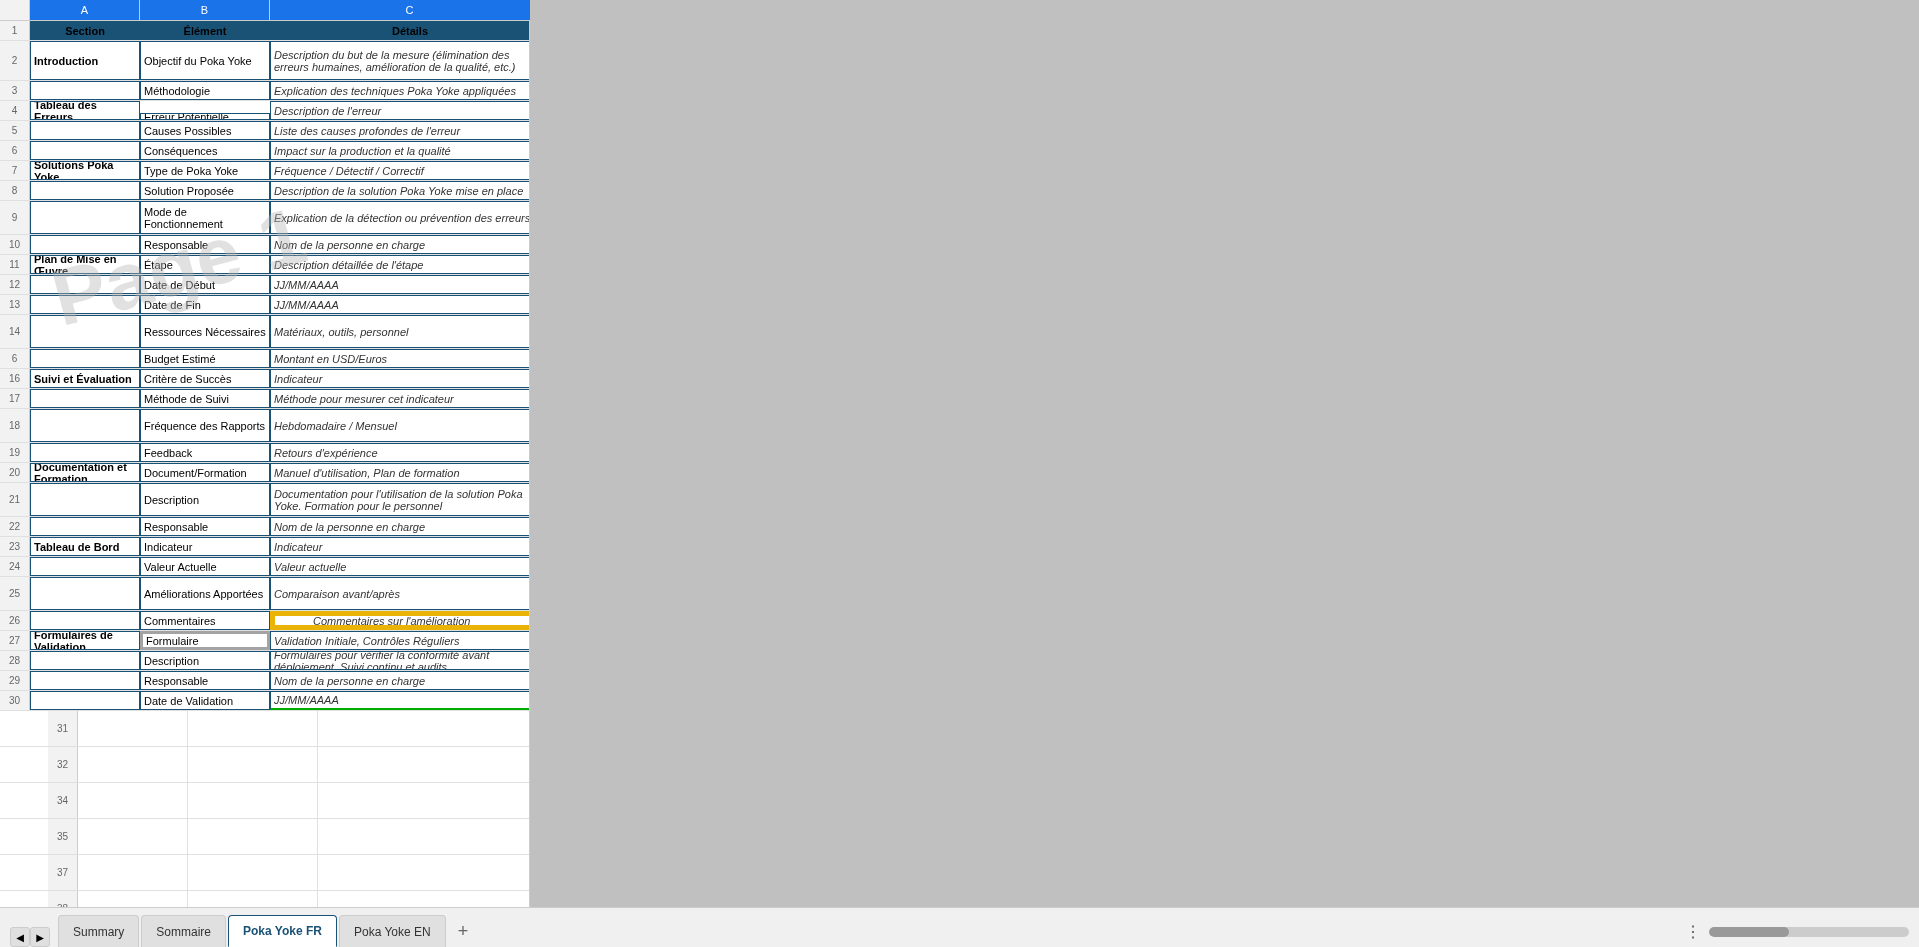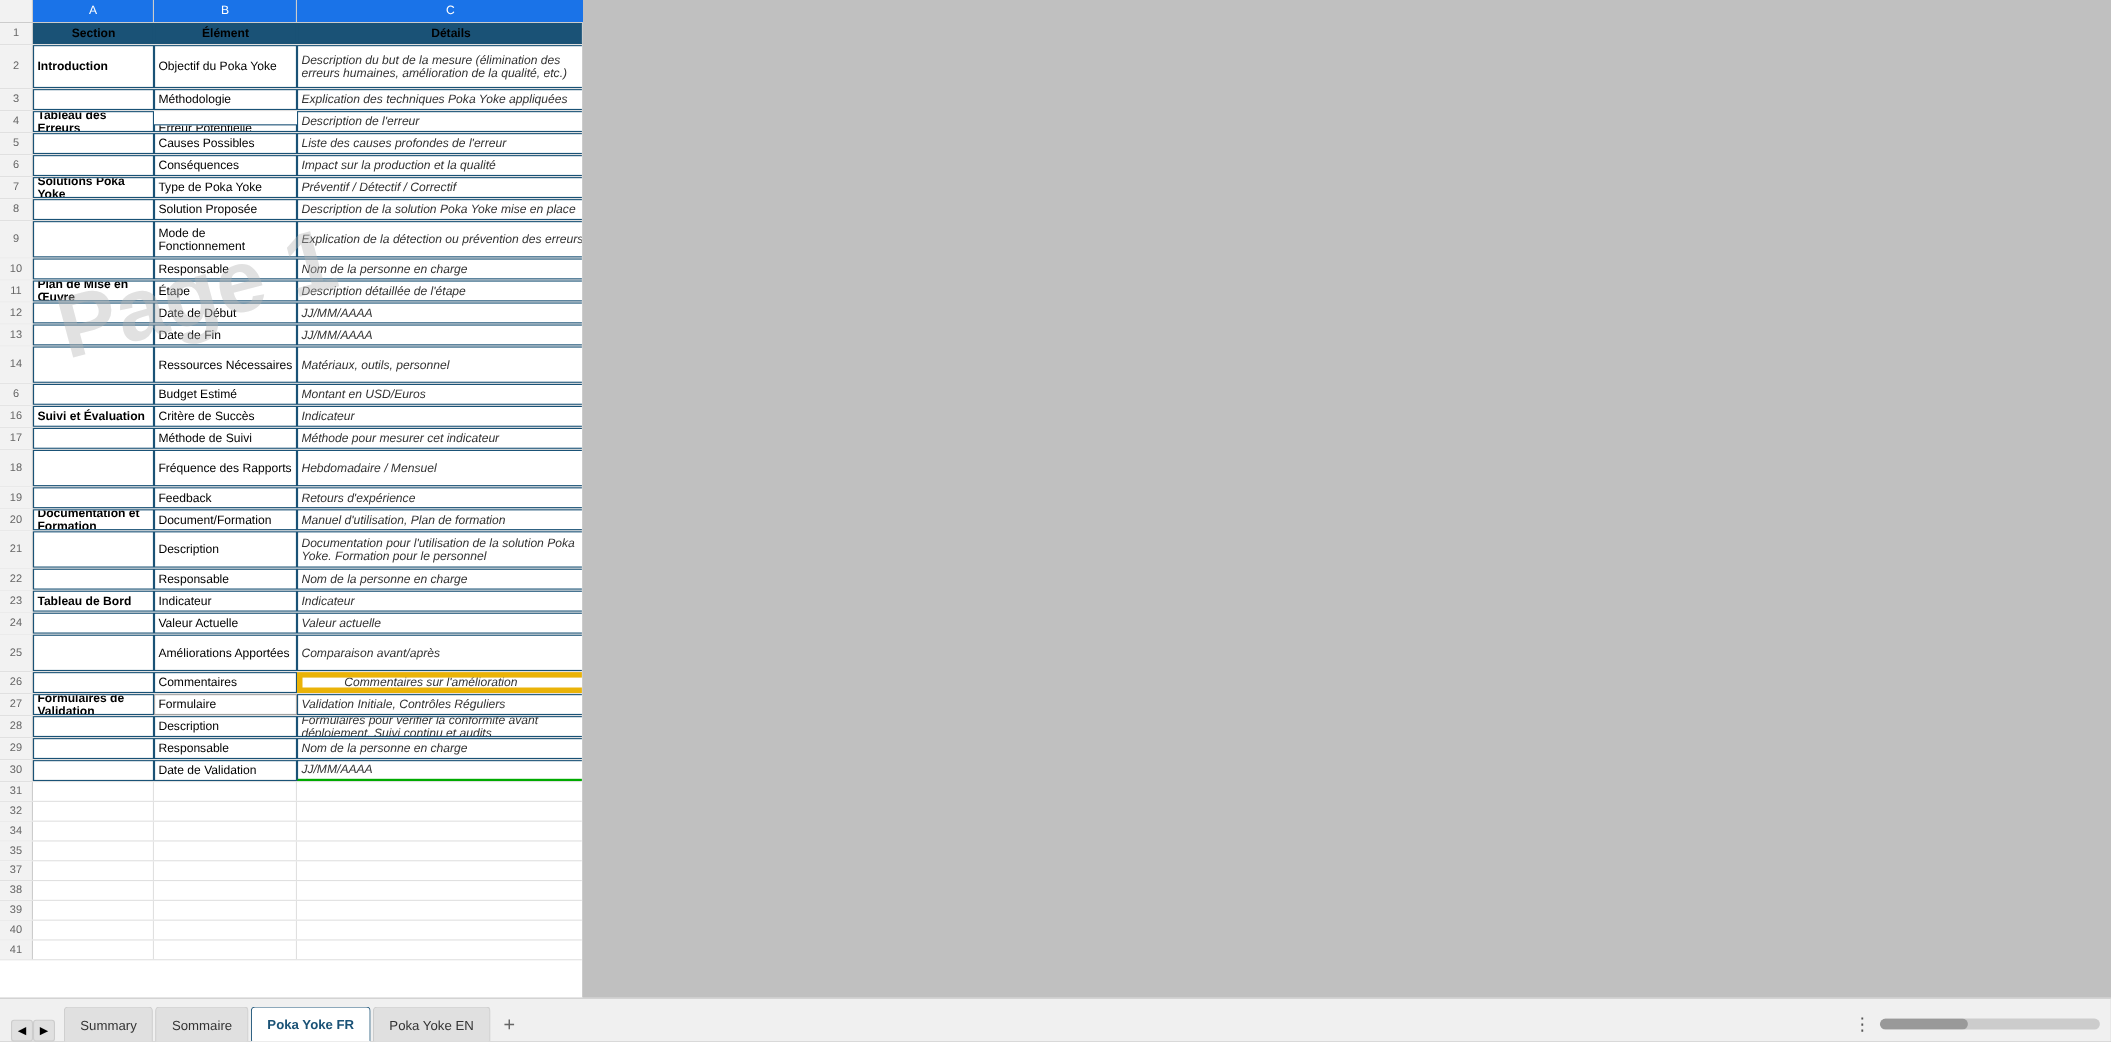--- a/index.html
+++ b/index.html
@@ -223,21 +223,21 @@
       display: flex;
       flex-direction: column;
       background: white;
       border-right: 1px solid #ccc;
     }
 
     
     .row-h-normal { min-height: 20px; height: 20px; }
     .row-h-tall { min-height: 34px; height: 34px; }
     .row-h-xtall { min-height: 40px; height: 40px; }
-    .row-h-empty { min-height: 18px; height: 18px; }
+    .row-h-empty { min-height: 18px; height: 36px; padding-left: 48px; }
   </style>
 </head>
 <body>
 
 <div class="main-area">
 
   <div class="spreadsheet-panel">
 
     <div class="col-headers">
       <div class="row-num-header"></div>
@@ -299,21 +299,21 @@
         <div class="cell col-a" style="border:1px solid #1a5276;"></div>
         <div class="cell col-b" style="border:1px solid #1a5276;">Conséquences</div>
         <div class="cell col-c" style="border:1px solid #1a5276;font-style:italic;">Impact sur la production et la qualité</div>
 
       </div>
 
       <div class="grid-row row-h-normal data-table-row">
         <div class="row-num">7</div>
         <div class="cell col-a section-cell" style="border:1px solid #1a5276;font-weight:bold;">Solutions Poka Yoke</div>
         <div class="cell col-b" style="border:1px solid #1a5276;">Type de Poka Yoke</div>
-        <div class="cell col-c" style="border:1px solid #1a5276;font-style:italic;">Préventif / Détectif / Correctif</div>
+        <div class="cell col-c" style="border:1px solid #1a5276;font-style:italic;">Fréquence / Détectif / Correctif</div>
 
       </div>
 
       <div class="grid-row row-h-normal data-table-row">
         <div class="row-num">8</div>
         <div class="cell col-a" style="border:1px solid #1a5276;"></div>
         <div class="cell col-b" style="border:1px solid #1a5276;">Solution Proposée</div>
         <div class="cell col-c" style="border:1px solid #1a5276;font-style:italic;">Description de la solution Poka Yoke mise en place</div>
 
       </div>
@@ -458,21 +458,21 @@
         <div class="row-num">26</div>
         <div class="cell col-a" style="border:1px solid #1a5276;"></div>
         <div class="cell col-b" style="border:1px solid #1a5276;">Commentaires</div>
         <div class="cell col-c" style="border:5px solid #eab308;font-style:italic;padding-left:38px;">Commentaires sur l'amélioration</div>
 
       </div>
 
       <div class="grid-row row-h-normal data-table-row">
         <div class="row-num">27</div>
         <div class="cell col-a section-cell" style="border:1px solid #1a5276;font-weight:bold;">Formulaires de Validation</div>
-        <div class="cell col-b" style="border:1px solid #a3a3a3;">Formulaire</div>
+        <div class="cell col-b" style="border:3px solid #a3a3a3;">Formulaire</div>
         <div class="cell col-c" style="border:1px solid #1a5276;font-style:italic;">Validation Initiale, Contrôles Réguliers</div>
 
       </div>
 
       <div class="grid-row row-h-normal data-table-row">
         <div class="row-num">28</div>
         <div class="cell col-a" style="border:1px solid #1a5276;"></div>
         <div class="cell col-b" style="border:1px solid #1a5276;">Description</div>
         <div class="cell col-c" style="border:1px solid #1a5276;font-style:italic;">Formulaires pour vérifier la conformité avant déploiement. Suivi continu et audits</div>
 

